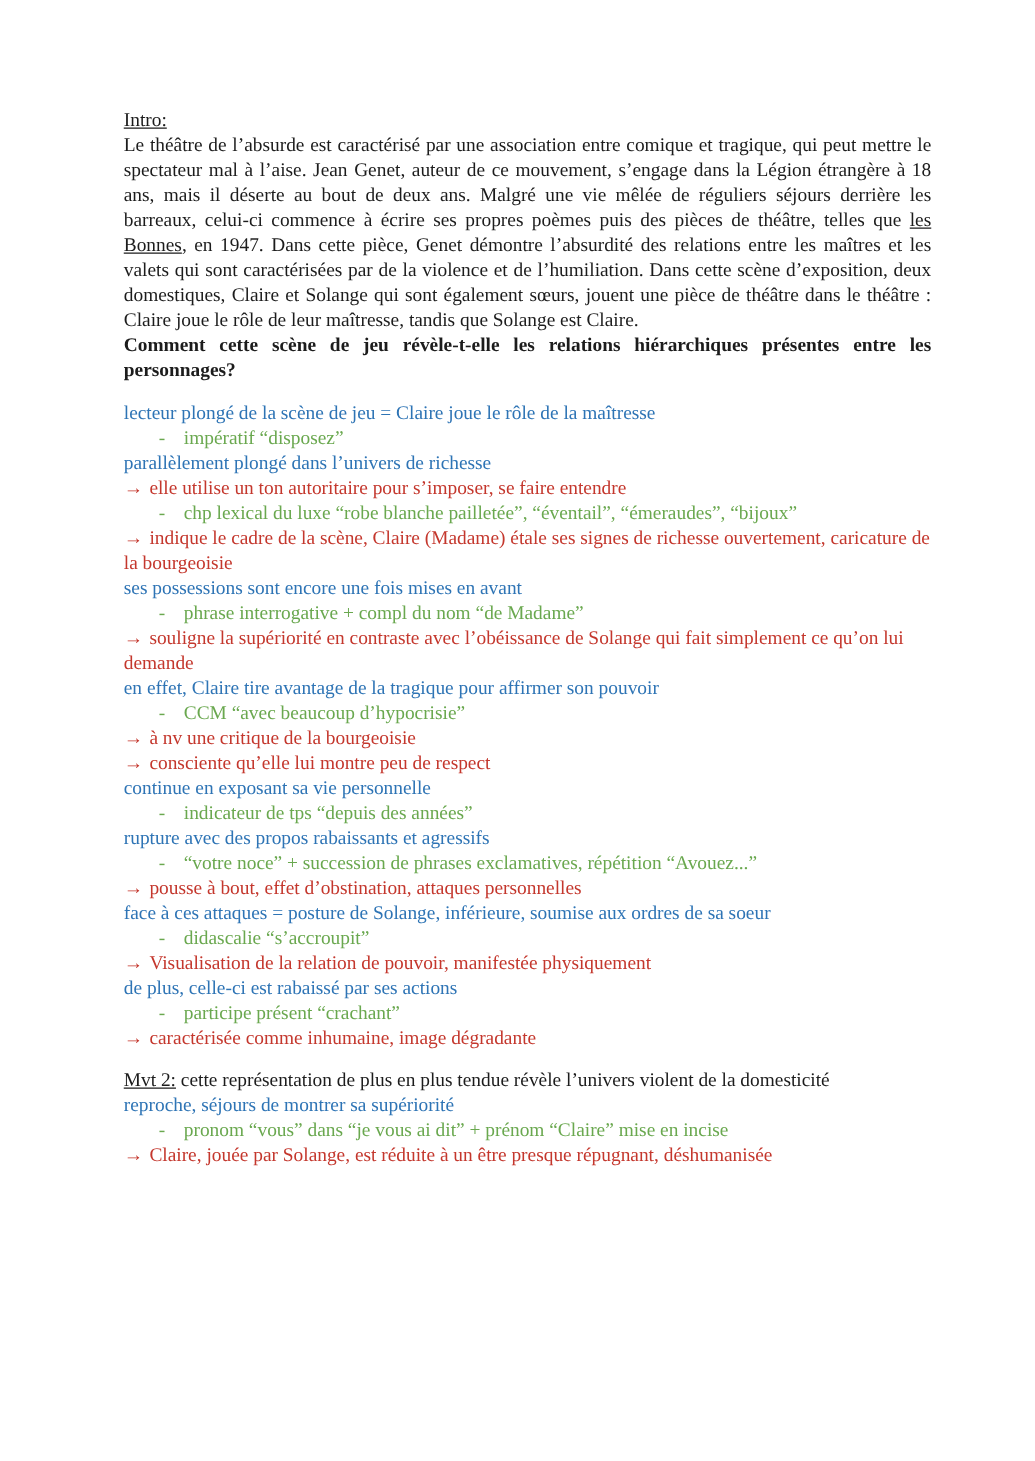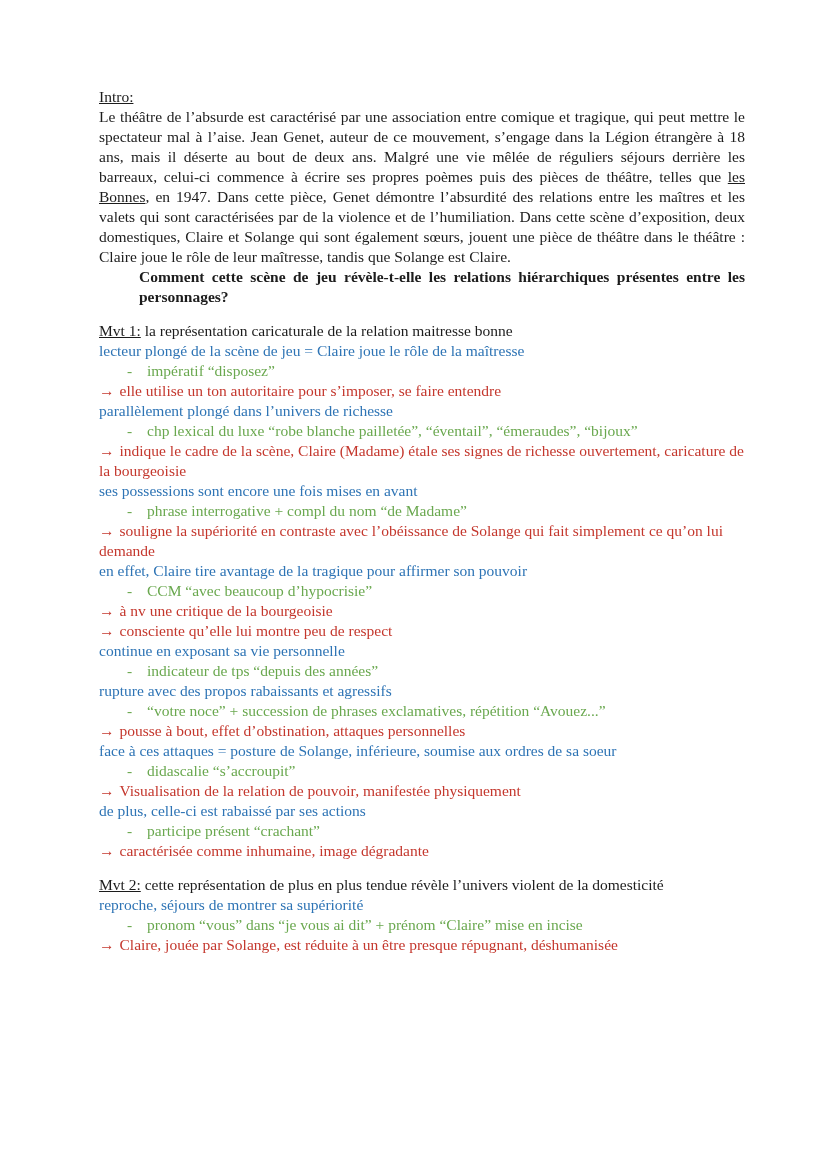--- a/index.html
+++ b/index.html
@@ -14,21 +14,21 @@
   .doc {
     position: absolute;
     left: 99px; top: 87px;
     width: 646px;
     font-size: 15.5px;
     line-height: 20px;
   }
   .u { text-decoration: underline; }
   .intro-heading { text-decoration: underline; }
   .intro-paragraph { text-align: justify; }
-  .question { font-weight: bold; text-align: justify; margin-left: 40px; }
+  .question { font-weight: bold; text-align: justify; }
   .section { margin-top: 14px; }
   .section.mvt2 { }
   .section-heading .label { text-decoration: underline; }
   .line { position: relative; }
   .line.blue  { color: var(--blue, #2e74b5); }
   .line.green { color: var(--green, #6aa84f); }
   .line.red   { color: var(--red, #c4372d); }
   .line.bullet { padding-left: 48px; }
   .line.bullet .dash { position: absolute; left: 28px; top: 0; }
   .line.arrow .arr { margin-right: 5px; }
@@ -38,26 +38,25 @@
 
 <div class="doc">
 
   <div class="intro-heading">Intro:</div>
 
   <div class="intro-paragraph"><span>Le théâtre de l’absurde est caractérisé par une association entre comique et tragique, qui peut mettre le spectateur mal à l’aise. Jean Genet, auteur de ce mouvement, s’engage dans la Légion étrangère à 18 ans, mais il déserte au bout de deux ans. Malgré une vie mêlée de réguliers séjours derrière les barreaux, celui-ci commence à écrire ses propres poèmes puis des pièces de théâtre, telles que </span><span class="u">les Bonnes</span><span>, en 1947. Dans cette pièce, Genet démontre l’absurdité des relations entre les maîtres et les valets qui sont caractérisées par de la violence et de l’humiliation. Dans cette scène d’exposition, deux domestiques, Claire et Solange qui sont également sœurs, jouent une pièce de théâtre dans le théâtre : Claire joue le rôle de leur maîtresse, tandis que Solange est Claire.</span></div>
 
   <div class="question">Comment cette scène de jeu révèle-t-elle les relations hiérarchiques présentes entre les personnages?</div>
 
   <div class="section mvt1">
-    <div class="section-heading"><span class="label">Mvt 1:</span><span> la représentation caricaturale de la relation maitresse bonne</span></div>
 
     <div class="line blue">lecteur plongé de la scène de jeu = Claire joue le rôle de la maîtresse</div>
     <div class="line green bullet"><span class="dash">-</span><span>impératif “disposez”</span></div>
+    <div class="line blue">parallèlement plongé dans l’univers de richesse</div>
     <div class="line red arrow"><span class="arr">→</span><span>elle utilise un ton autoritaire pour s’imposer, se faire entendre</span></div>
-    <div class="line blue">parallèlement plongé dans l’univers de richesse</div>
     <div class="line green bullet"><span class="dash">-</span><span>chp lexical du luxe “robe blanche pailletée”, “éventail”, “émeraudes”, “bijoux”</span></div>
     <div class="line red arrow"><span class="arr">→</span><span>indique le cadre de la scène, Claire (Madame) étale ses signes de richesse ouvertement, caricature de la bourgeoisie</span></div>
     <div class="line blue">ses possessions sont encore une fois mises en avant</div>
     <div class="line green bullet"><span class="dash">-</span><span>phrase interrogative + compl du nom “de Madame”</span></div>
     <div class="line red arrow"><span class="arr">→</span><span>souligne la supériorité en contraste avec l’obéissance de Solange qui fait simplement ce qu’on lui demande</span></div>
     <div class="line blue">en effet, Claire tire avantage de la tragique pour affirmer son pouvoir</div>
     <div class="line green bullet"><span class="dash">-</span><span>CCM “avec beaucoup d’hypocrisie”</span></div>
     <div class="line red arrow"><span class="arr">→</span><span>à nv une critique de la bourgeoisie</span></div>
     <div class="line red arrow"><span class="arr">→</span><span>consciente qu’elle lui montre peu de respect</span></div>
     <div class="line blue">continue en exposant sa vie personnelle</div>

